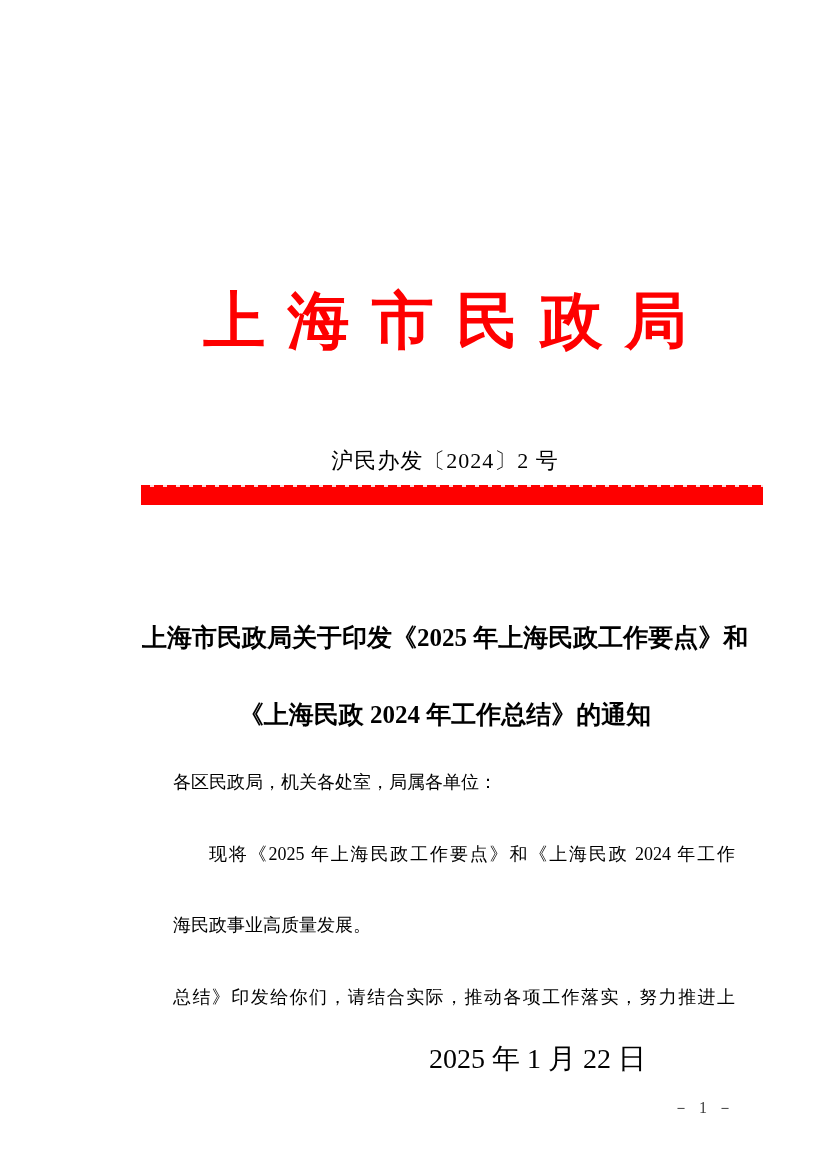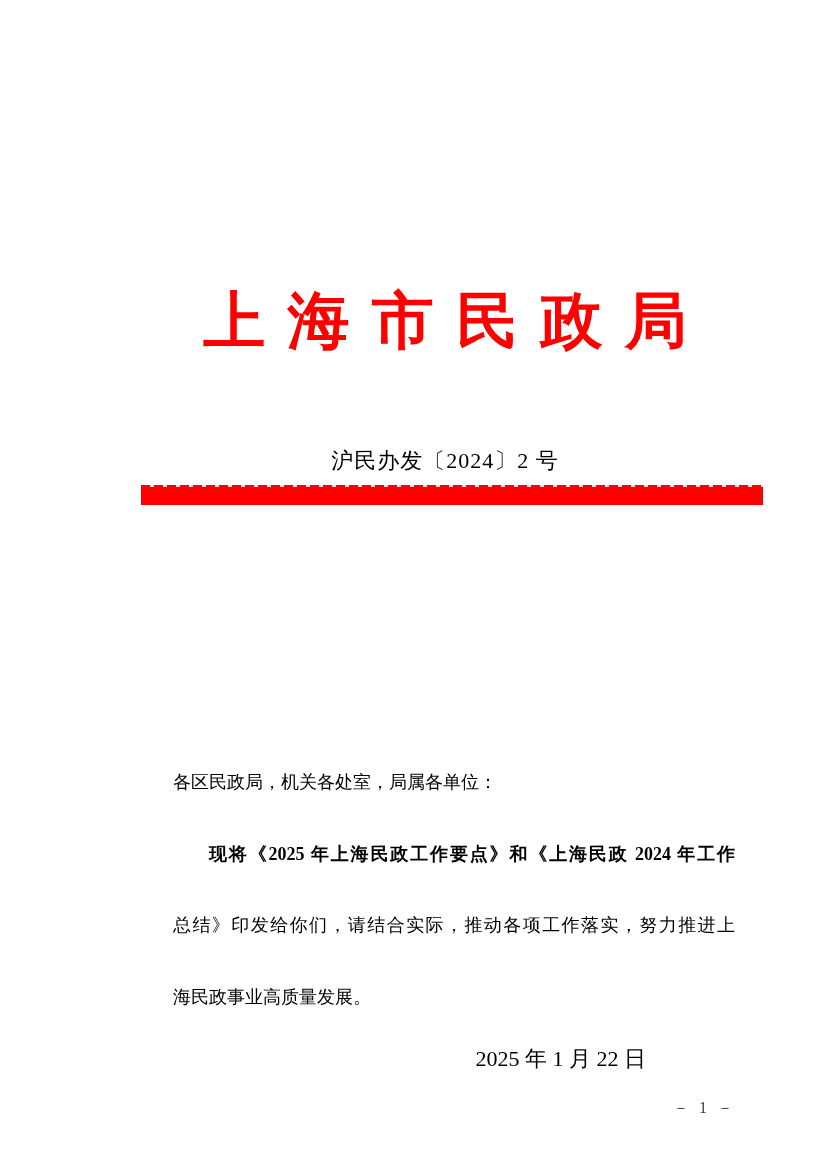--- a/index.html
+++ b/index.html
@@ -74,30 +74,30 @@
   }
   .body-block {
     position: absolute;
     top: 699px;
     left: 113px;
     width: 602px;
     font-size: 18px;
     line-height: 47.5px;
   }
   .body-line { width: 100%; }
-  .indent { text-indent: 2em; font-weight: bold; }
+  .indent { text-indent: 2em; }
   .just {
     text-align: justify;
     text-align-last: justify;
   }
   .date-line {
     position: absolute;
     top: 996px;
     right: 198px;
-    font-size: 22px;
+    font-size: 28px;
     line-height: 34px;
     white-space: nowrap;
   }
   .page-number {
     position: absolute;
     top: 1050px;
     right: 108px;
     font-size: 16px;
     line-height: 24px;
     color: var(--gray);
@@ -109,25 +109,29 @@
 <body>
 
 <div class="page">
 
   <div class="agency-header">上海市民政局</div>
 
   <div class="doc-number">沪民办发〔2024〕2 号</div>
 
   <div class="red-line"></div>
 
+  <div class="doc-title">
+    <div>上海市民政局关于印发《2025 年上海民政工作要点》和</div>
+    <div>《上海民政 2024 年工作总结》的通知</div>
+  </div>
 
   <div class="body-block">
     <div class="body-line">各区民政局，机关各处室，局属各单位：</div>
     <div class="body-line indent just">现将《2025 年上海民政工作要点》和《上海民政 2024 年工作</div>
+    <div class="body-line">海民政事业高质量发展。</div>
     <div class="body-line just">总结》印发给你们，请结合实际，推动各项工作落实，努力推进上</div>
-    <div class="body-line">海民政事业高质量发展。</div>
   </div>
 
   <div class="date-line">2025 年 1 月 22 日</div>
 
   <div class="page-number">－ 1 －</div>
 
 </div>
 
 </body></html>

